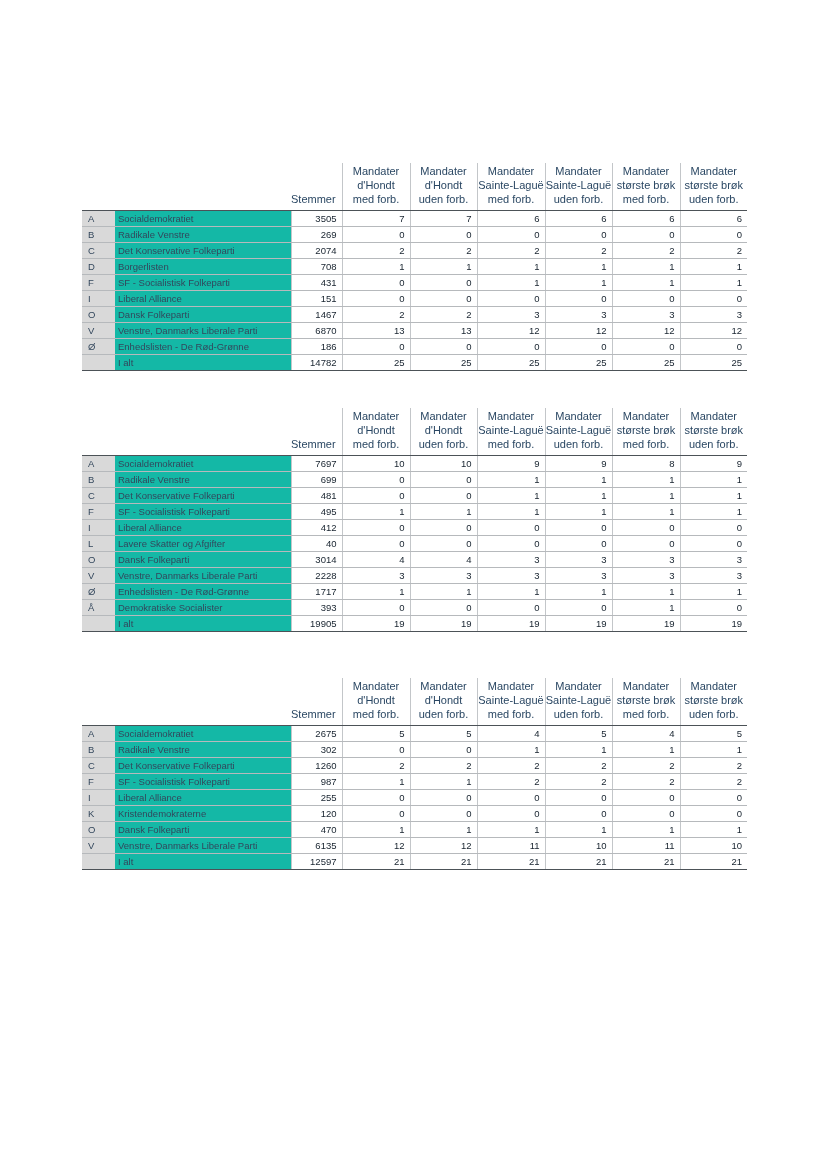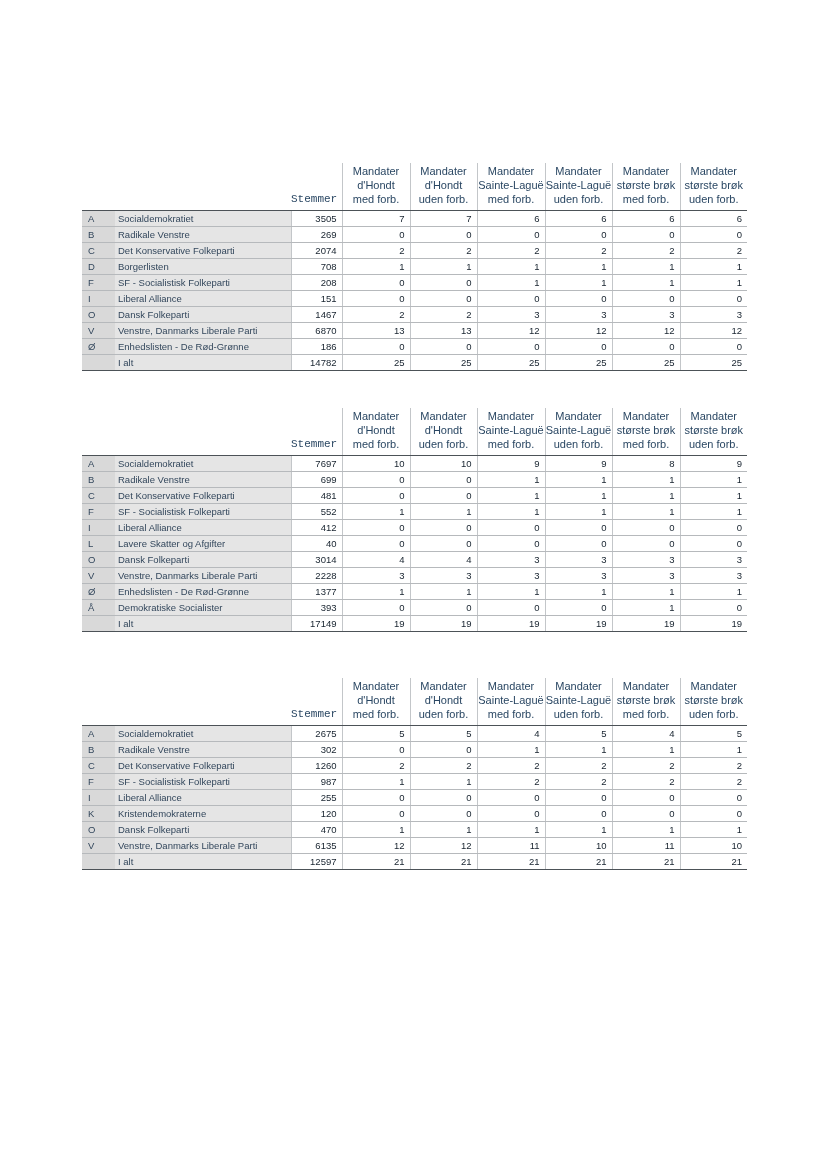--- a/index.html
+++ b/index.html
@@ -27,40 +27,40 @@
     box-sizing: border-box;
     vertical-align: bottom;
     font-weight: normal;
     font-size: 11px;
     line-height: 14px;
     color: #2a4763;
     padding: 0 0 4px 0;
     border-bottom: 1px solid #4c5257;
   }
   .mandate-table th.corner { border-bottom: 1px solid #4c5257; }
-  .mandate-table th.stemmer-head { text-align: left; padding-right: 5px; font-family: Liberation Mono, monospace; }
+  .mandate-table th.stemmer-head { text-align: left; padding-right: 5px; }
   .mandate-table th.m-head { text-align: center; border-left: 1px solid #c3c6c9; }
 
   .mandate-table td {
     height: 15px;
     box-sizing: content-box;
     font-size: 9.5px;
     line-height: 15px;
     border-bottom: 1px solid #b6b9bc;
     padding: 0;
     white-space: nowrap;
     overflow: hidden;
   }
   .mandate-table td.letter {
     background: #d9d9d9;
     color: #33475c;
     padding-left: 6px;
   }
   .mandate-table td.party {
-    background: #e5e5e5;
+    background: #14b8a6;
     color: #33475c;
     padding-left: 3px;
   }
   .mandate-table td.num {
     text-align: right;
     padding-right: 5px;
     color: #16222e;
     border-left: 1px solid #c3c6c9;
   }
   .mandate-table tbody tr:last-child td { border-bottom: 1px solid #4c5257; margin-top: 34px; }
@@ -134,21 +134,21 @@
           <td class="num">1</td>
           <td class="num">1</td>
           <td class="num">1</td>
           <td class="num">1</td>
           <td class="num">1</td>
           <td class="num">1</td>
         </tr>
         <tr>
           <td class="letter">F</td>
           <td class="party">SF - Socialistisk Folkeparti</td>
-          <td class="num">208</td>
+          <td class="num">431</td>
           <td class="num">0</td>
           <td class="num">0</td>
           <td class="num">1</td>
           <td class="num">1</td>
           <td class="num">1</td>
           <td class="num">1</td>
         </tr>
         <tr>
           <td class="letter">I</td>
           <td class="party">Liberal Alliance</td>
@@ -260,21 +260,21 @@
           <td class="num">0</td>
           <td class="num">0</td>
           <td class="num">1</td>
           <td class="num">1</td>
           <td class="num">1</td>
           <td class="num">1</td>
         </tr>
         <tr>
           <td class="letter">F</td>
           <td class="party">SF - Socialistisk Folkeparti</td>
-          <td class="num">552</td>
+          <td class="num">495</td>
           <td class="num">1</td>
           <td class="num">1</td>
           <td class="num">1</td>
           <td class="num">1</td>
           <td class="num">1</td>
           <td class="num">1</td>
         </tr>
         <tr>
           <td class="letter">I</td>
           <td class="party">Liberal Alliance</td>
@@ -315,21 +315,21 @@
           <td class="num">3</td>
           <td class="num">3</td>
           <td class="num">3</td>
           <td class="num">3</td>
           <td class="num">3</td>
           <td class="num">3</td>
         </tr>
         <tr>
           <td class="letter">Ø</td>
           <td class="party">Enhedslisten - De Rød-Grønne</td>
-          <td class="num">1377</td>
+          <td class="num">1717</td>
           <td class="num">1</td>
           <td class="num">1</td>
           <td class="num">1</td>
           <td class="num">1</td>
           <td class="num">1</td>
           <td class="num">1</td>
         </tr>
         <tr>
           <td class="letter">Å</td>
           <td class="party">Demokratiske Socialister</td>
@@ -337,21 +337,21 @@
           <td class="num">0</td>
           <td class="num">0</td>
           <td class="num">0</td>
           <td class="num">0</td>
           <td class="num">1</td>
           <td class="num">0</td>
         </tr>
         <tr class="total">
           <td class="letter"></td>
           <td class="party">I alt</td>
-          <td class="num">17149</td>
+          <td class="num">19905</td>
           <td class="num">19</td>
           <td class="num">19</td>
           <td class="num">19</td>
           <td class="num">19</td>
           <td class="num">19</td>
           <td class="num">19</td>
         </tr>
       </tbody>
     </table>
   <table class="mandate-table" id="t2">

